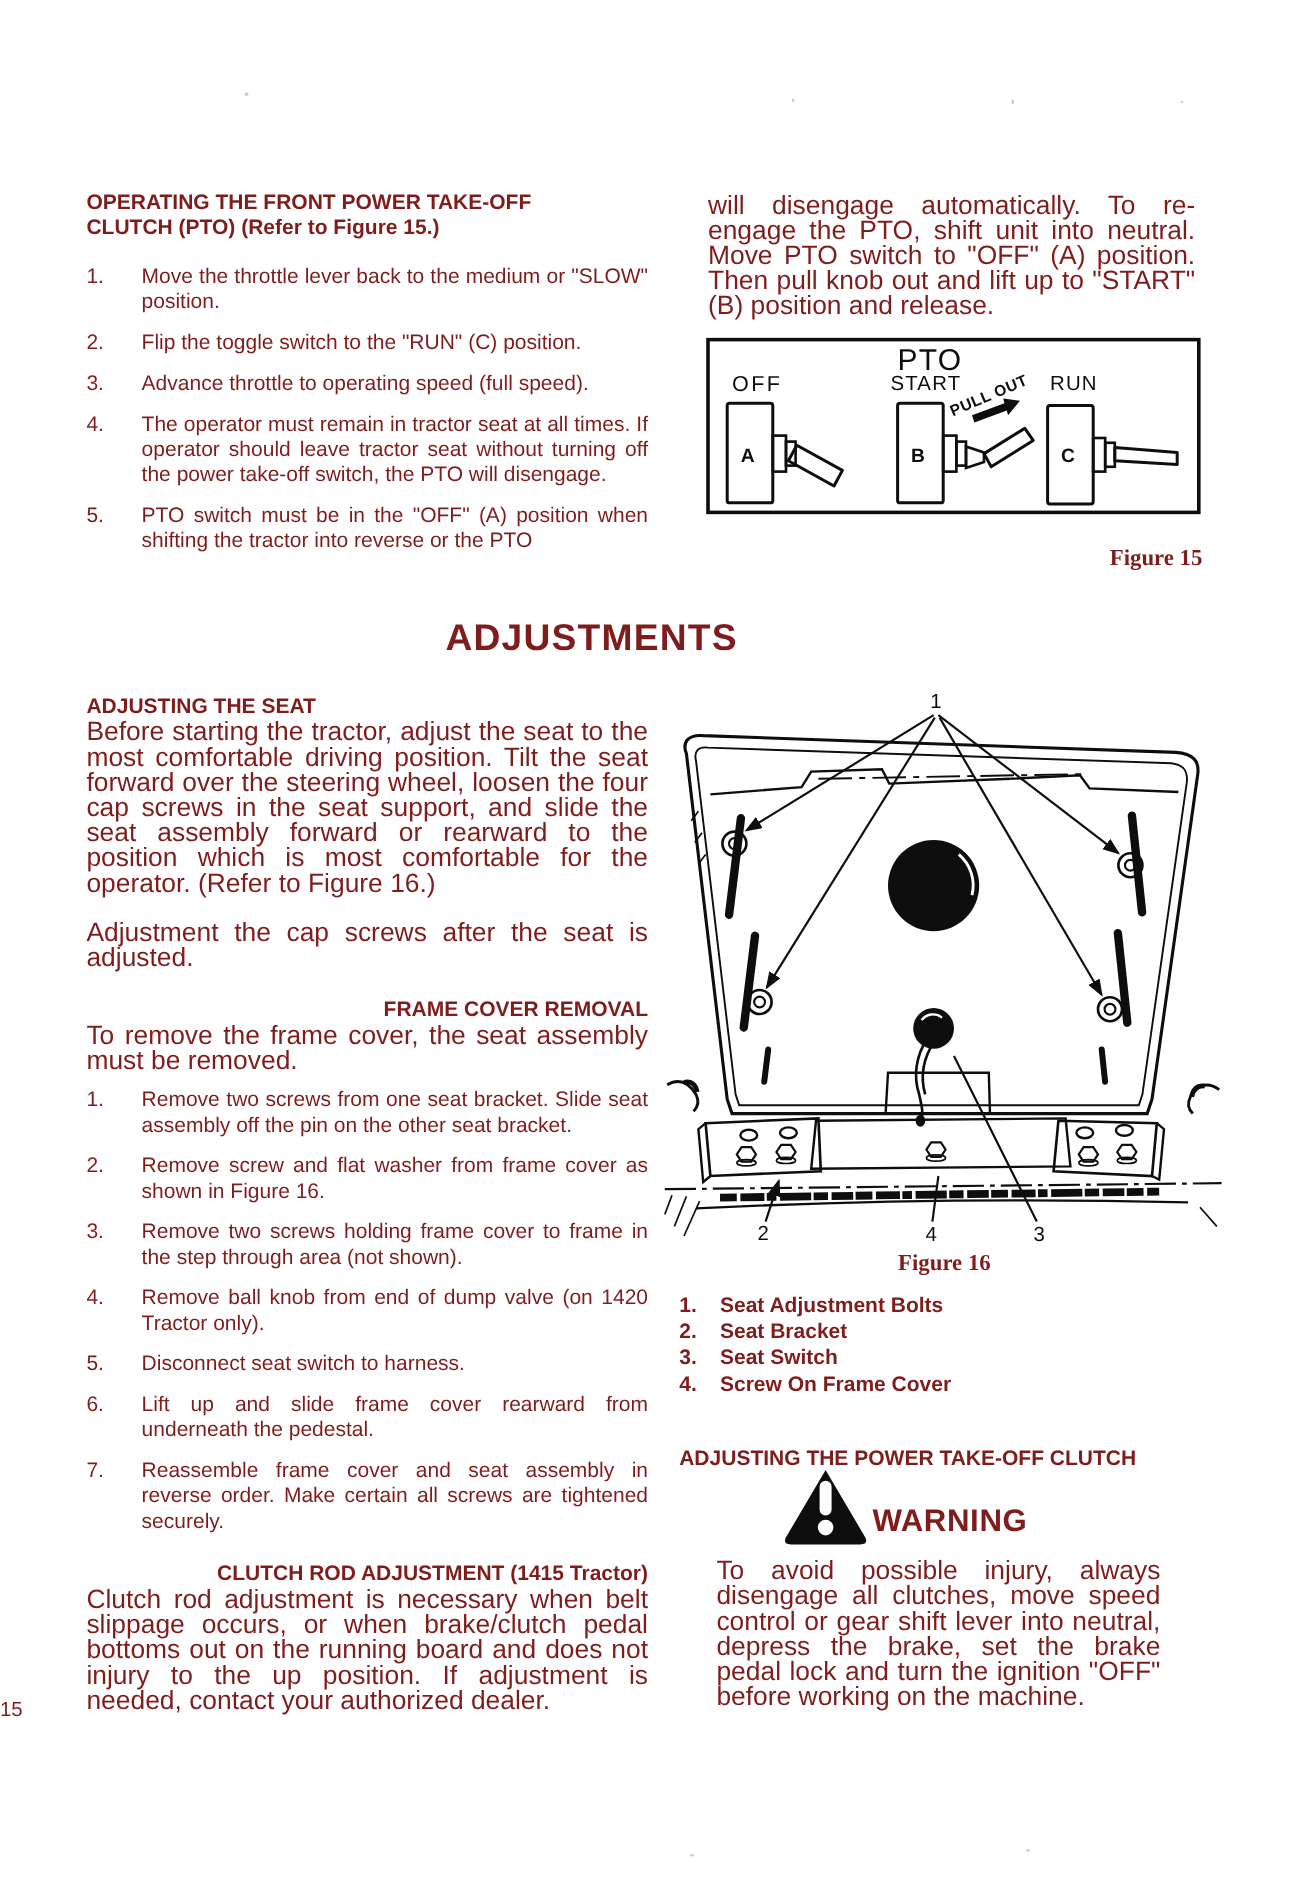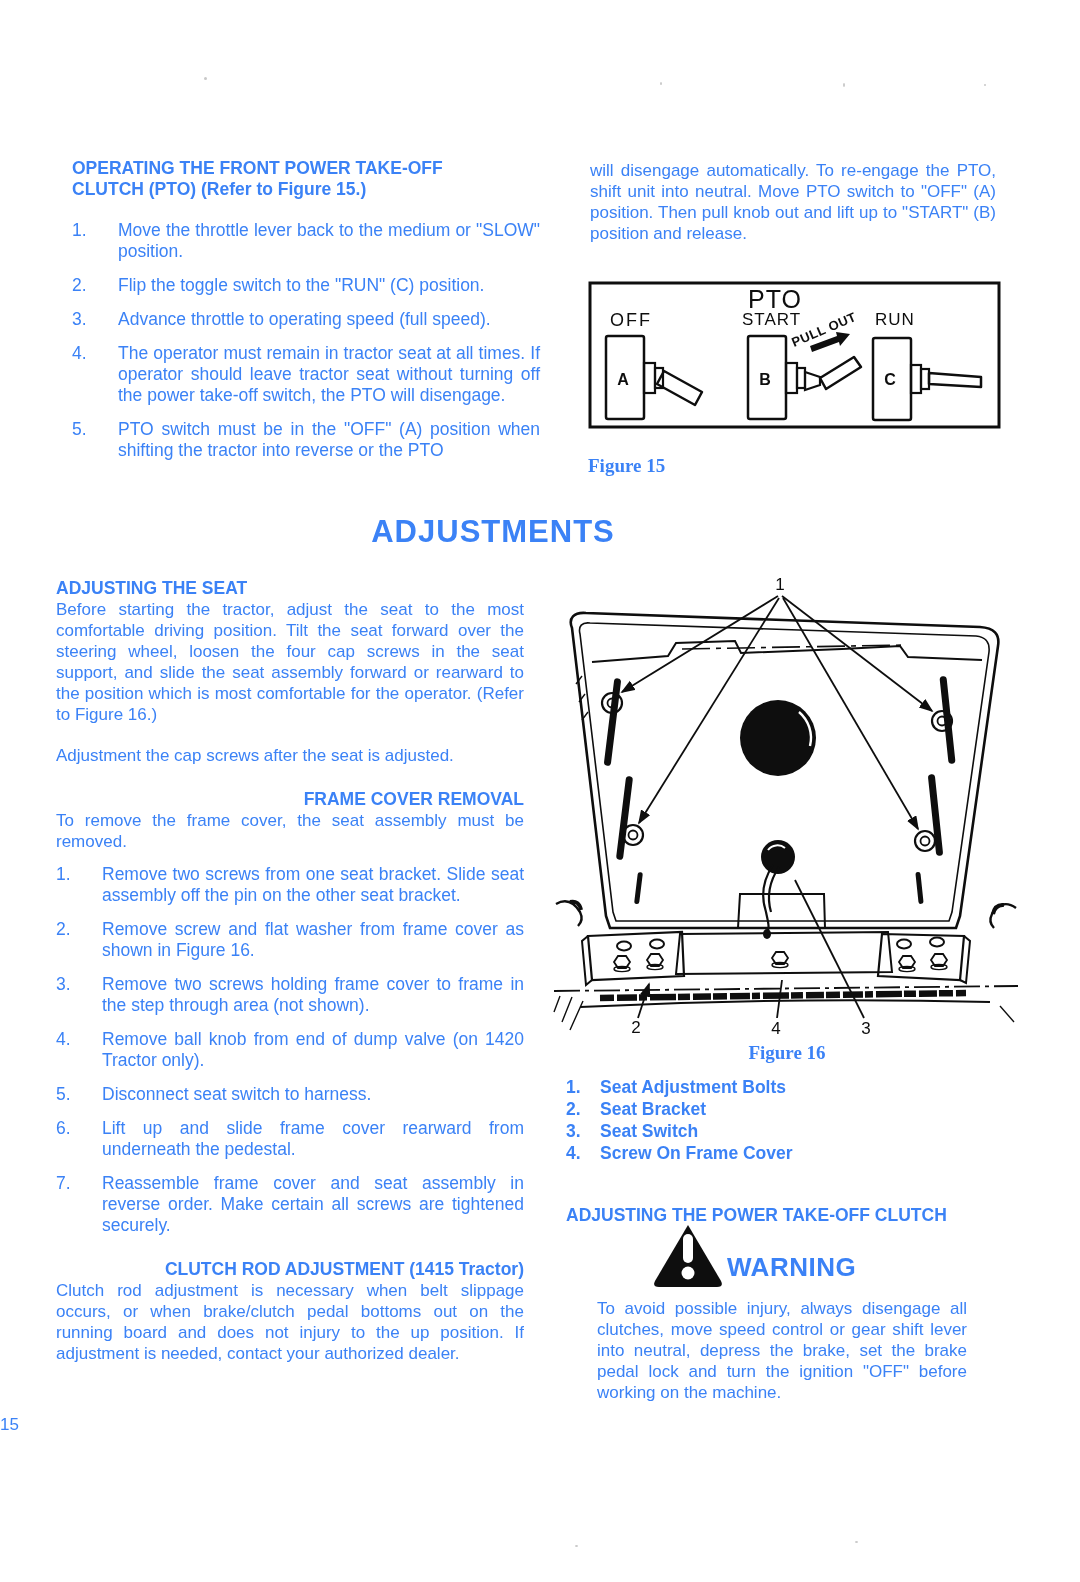--- a/index.html
+++ b/index.html
@@ -1,40 +1,40 @@
 <!DOCTYPE html>
 <html><head>
 <meta charset="utf-8">
 <style>
   html,body{margin:0;padding:0;background:#e8e8e8;}
   .page{
     position:relative;
     width:1080px;height:1582px;
     background:#ffffff;
-    color:#3b82f6;
+    color:#7f1d1d;
     font-family:"Liberation Sans", sans-serif;
     overflow:hidden;
     margin:0 auto;
   }
   .abs{position:absolute;}
-  .body-txt{font-size:17px;line-height:21px;text-align:justify;}
+  .body-txt{font-size:22px;line-height:21px;text-align:justify;}
   .heading{font-size:17.5px;line-height:21px;font-weight:bold;}
   .olist .li{display:flex;margin-top:13px;}
   .olist .li:first-child{margin-top:0;}
   .olist .num{flex:0 0 46px;font-size:17.5px;line-height:21px;}
   .olist .txt{flex:1;font-size:17.5px;line-height:21px;text-align:justify;}
   #left-top{left:72px;top:158px;width:468px;}
   #left-top .olist{margin-top:20px;}
   #right-top{left:590px;top:160px;width:406px;}
   #fig15-svg{left:588px;top:281px;}
-  #fig15-cap{left:588px;top:455px;width:414px;text-align:left;
+  #fig15-cap{left:588px;top:455px;width:414px;text-align:right;
     font-family:"Liberation Serif", serif;font-weight:bold;font-size:19px;}
   #adjustments-heading{left:0;top:514px;width:986px;text-align:center;
     font-size:31px;font-weight:bold;letter-spacing:1px;}
-  #left-main{left:56px;top:570px;width:468px;}
+  #left-main{left:72px;top:570px;width:468px;}
   #left-main .heading{padding-top:0;}
   .mt-sect{margin-top:23px;text-align:right;}
   .mt-para{margin-top:20px;}
   .mt-list{margin-top:12px;}
   #fig16-svg{left:552px;top:560px;}
   #fig16-cap{left:552px;top:1042px;width:470px;text-align:center;
     font-family:"Liberation Serif", serif;font-weight:bold;font-size:19px;}
   #fig16-legend{left:566px;top:1076px;width:430px;}
   #fig16-legend .li{display:flex;font-weight:bold;font-size:17.5px;line-height:22px;}
   #fig16-legend .num{flex:0 0 34px;}

